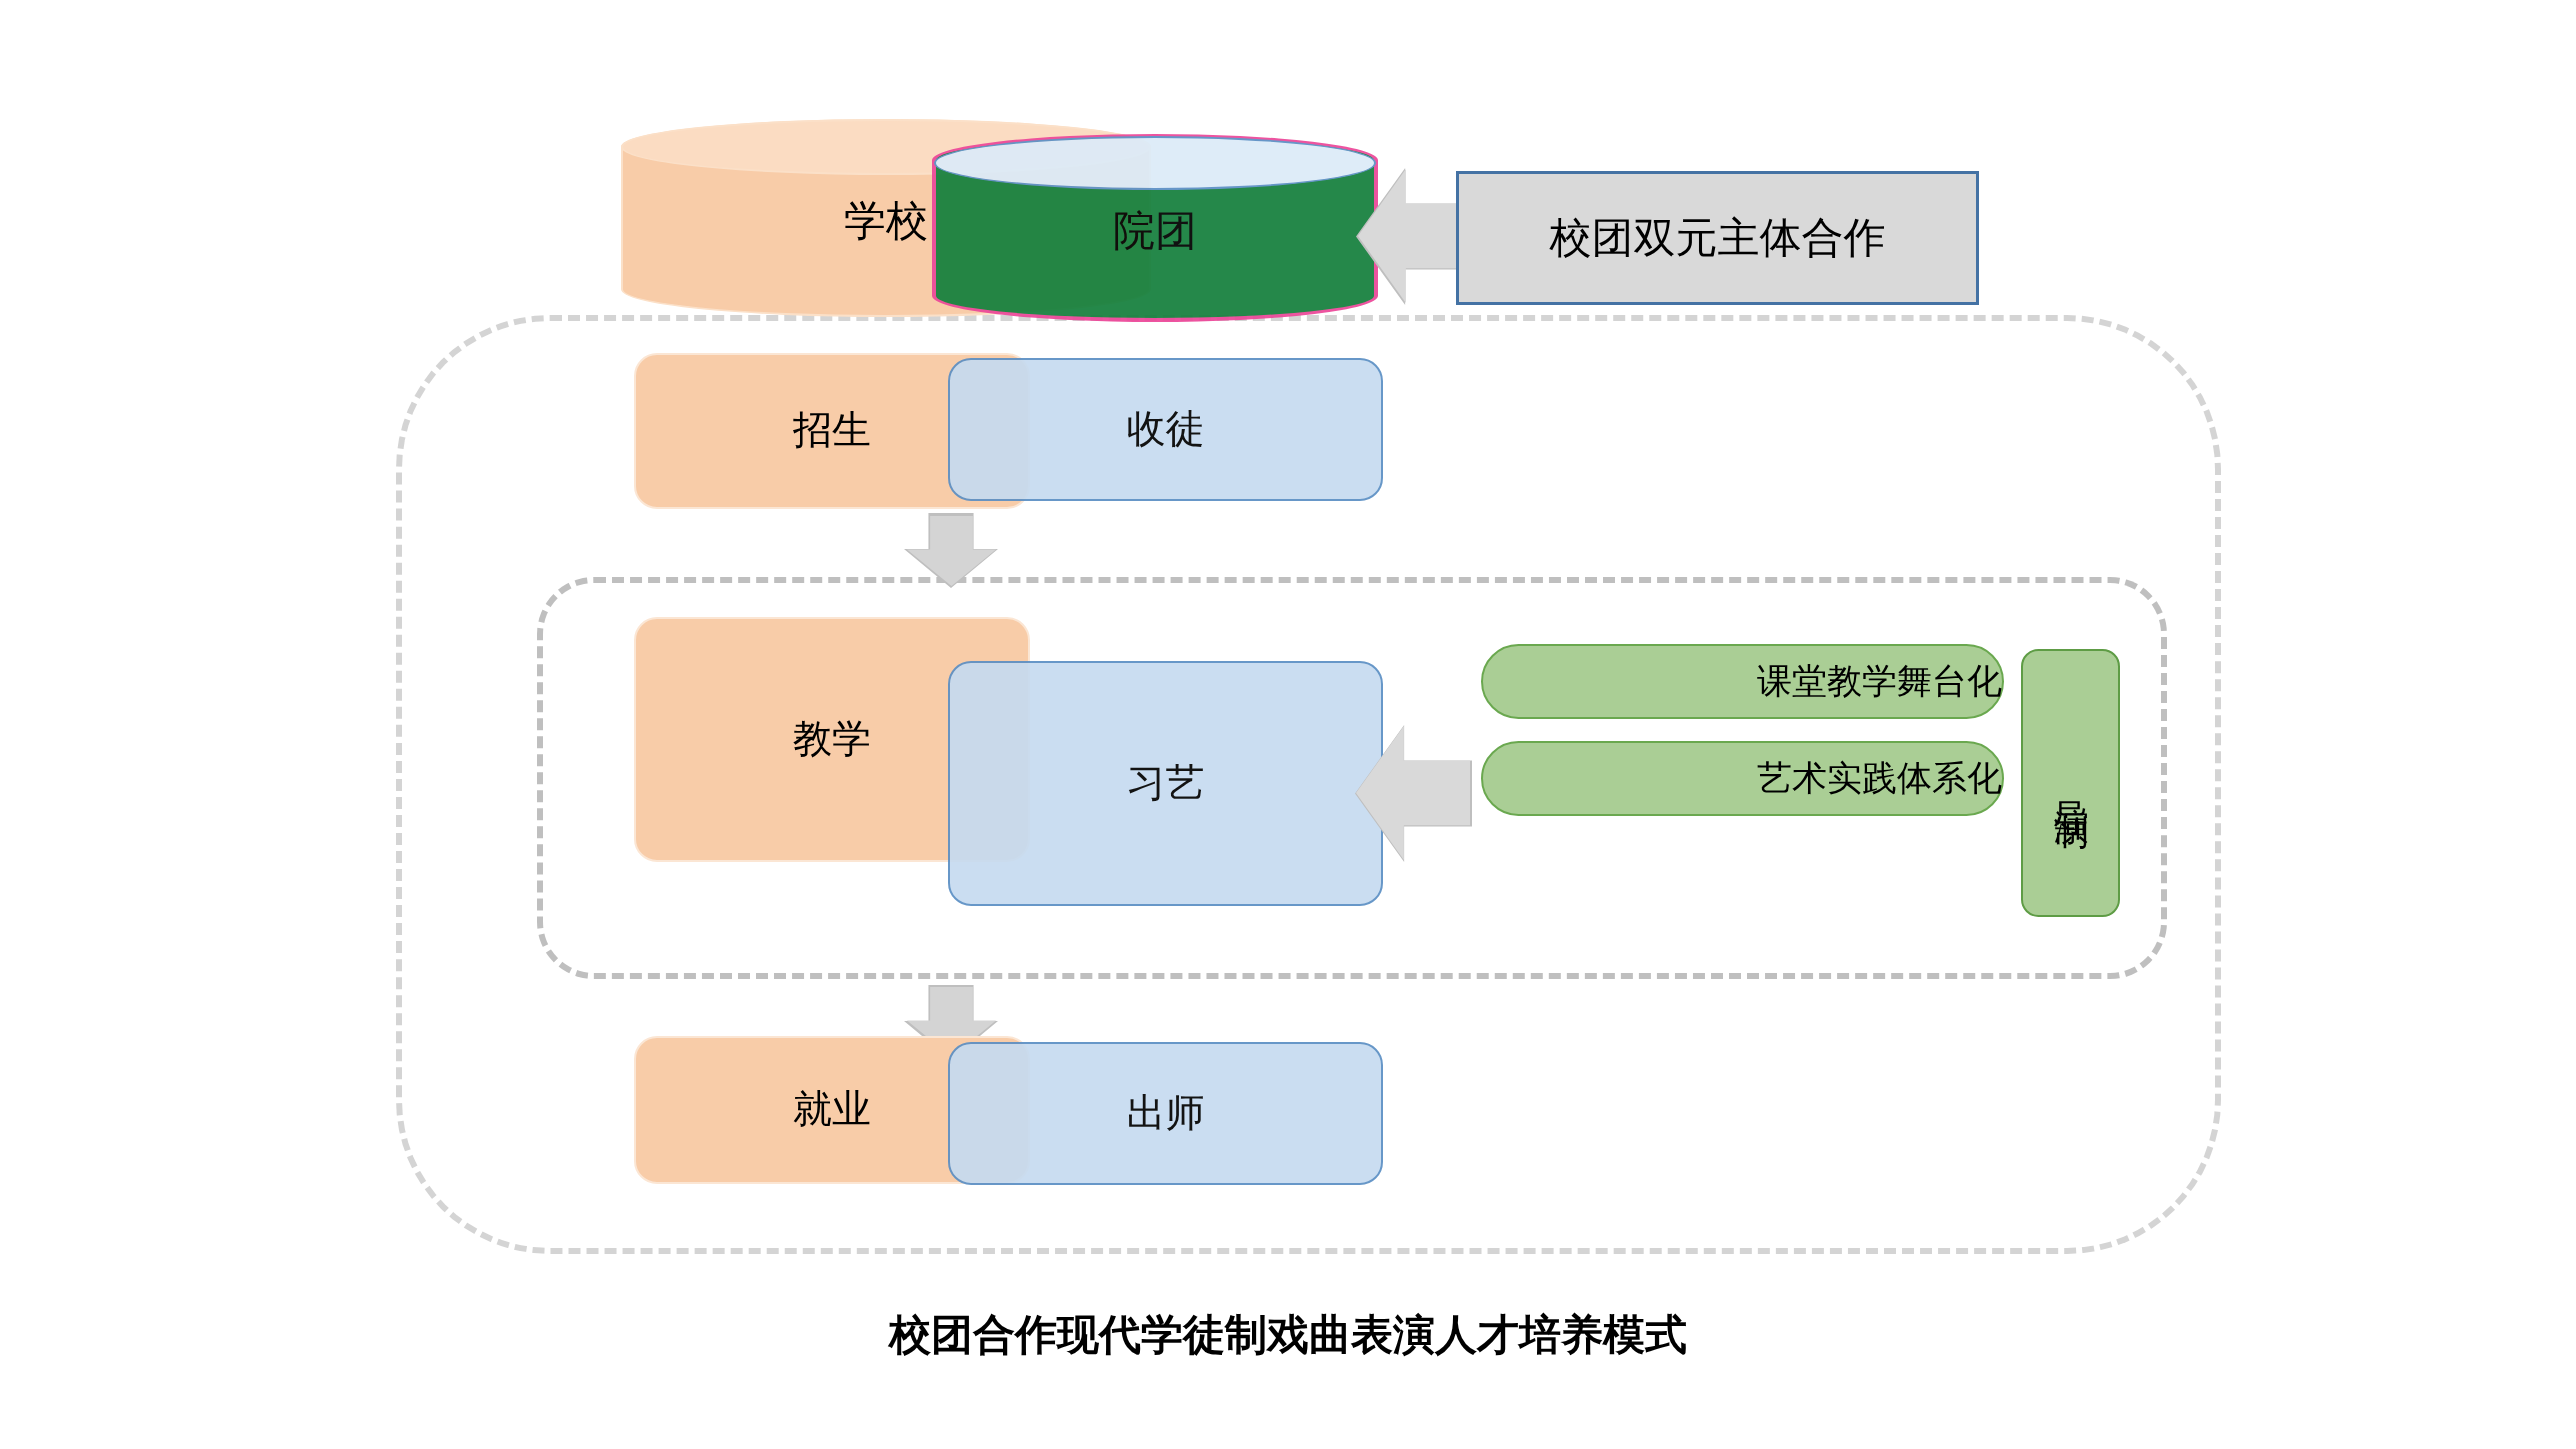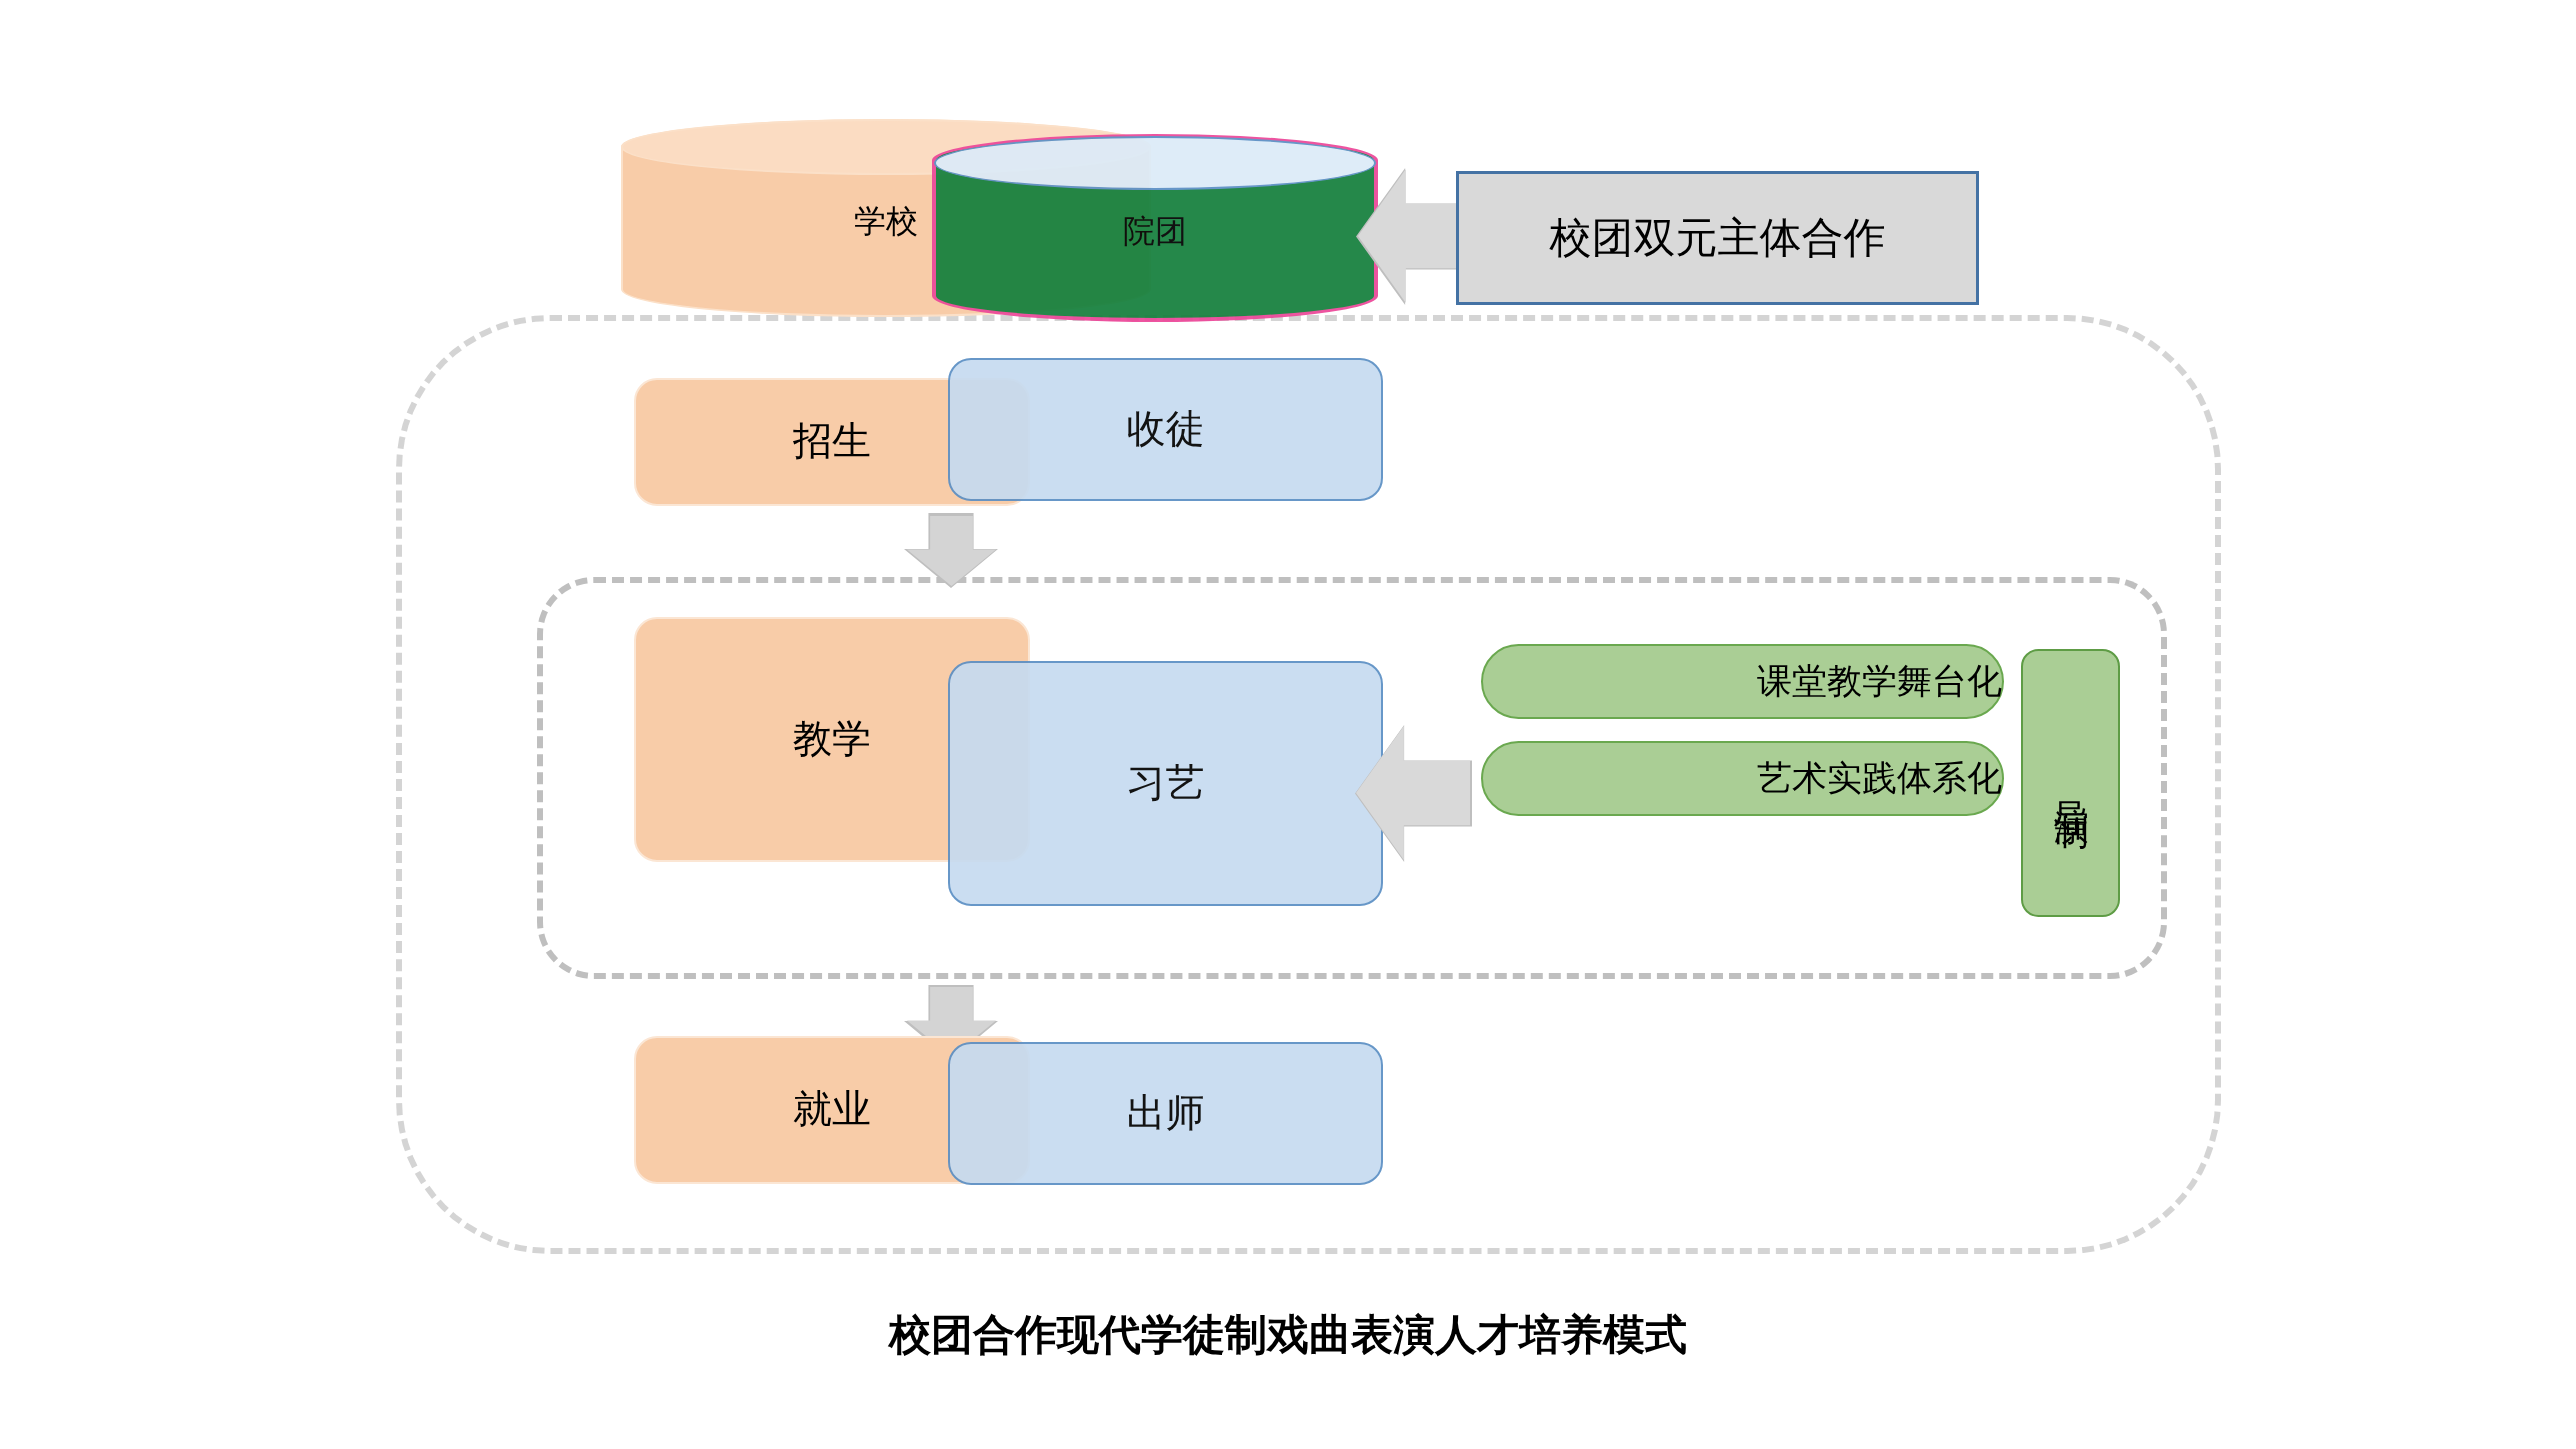--- a/index.html
+++ b/index.html
@@ -83,21 +83,21 @@
     border: 2px solid #5b8fc4;
     border-radius: 50%;
     box-sizing: border-box;
   }
   .cyl-label {
     position: absolute;
     left: 0; right: 0;
     top: 50%;
     transform: translateY(-42%);
     text-align: center;
-    font-size: 32px;
+    font-size: 42px;
     color: #000;
     line-height: 1;
   }
 
   
   .rbox {
     box-sizing: border-box;
     display: flex;
     align-items: center;
     justify-content: center;
@@ -110,21 +110,21 @@
     border-radius: 23px;
   }
   .rbox.blue {
     background: #c6dbf0;
     border: 2px solid #5b8fc4;
     border-radius: 23px;
     opacity: 0.92;
   }
 
   
-  .r2-orange { left: 634px;  top: 353px;  width: 396px; height: 128px; margin-top: 25px; }
+  .r2-orange { left: 634px;  top: 353px;  width: 396px; height: 156px; }
   .r2-blue   { left: 948px; top: 358px;  width: 435px; height: 143px; }
   
   .r3-orange { left: 634px;  top: 617px;  width: 396px; height: 245px; border-radius: 29.5px;}
   .r3-blue   { left: 948px; top: 661px;  width: 435px; height: 245px; border-radius: 29.5px;}
   
   .r4-orange { left: 634px;  top: 1036px; width: 396px; height: 148px; }
   .r4-blue   { left: 948px; top: 1042px; width: 435px; height: 143px; }
 
   .rbox .txt { transform: translateY(-1.3px); }
 

